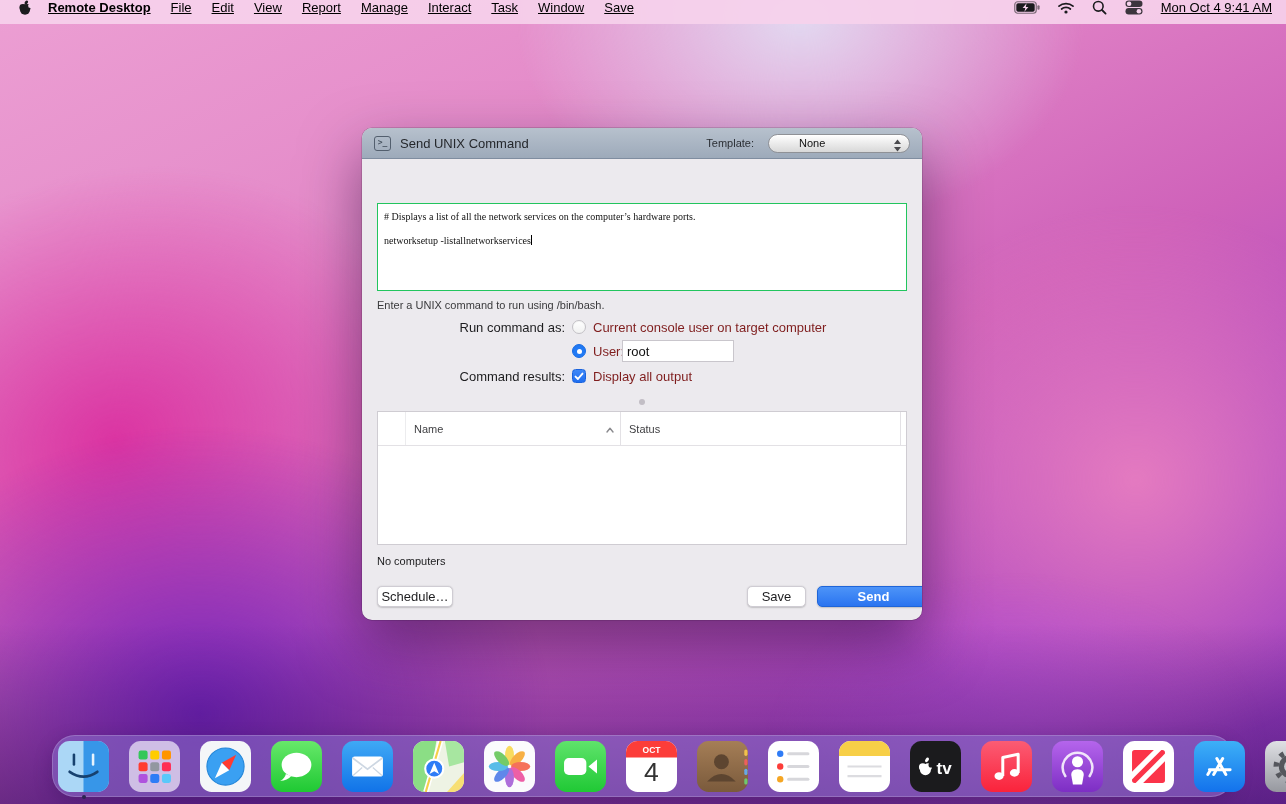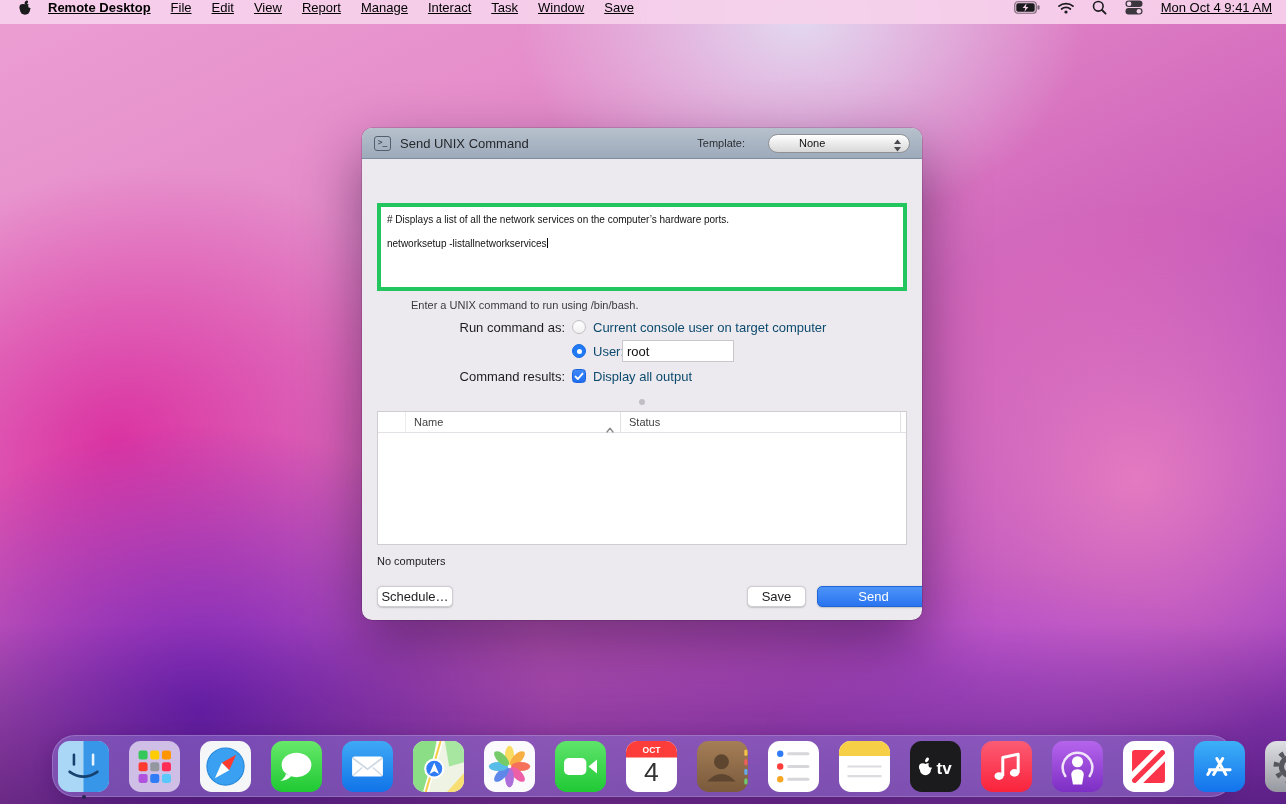--- a/index.html
+++ b/index.html
@@ -48,76 +48,76 @@
   .tl.green { background:#34c84a; border:.5px solid #2aa93c; }
   .win-title { font-size:13px; font-weight:700; color:#3a3a3c; }
 
   .taskbar { height:31px; background:linear-gradient(#b7c1cd,#9daaba);
     border-bottom:1px solid #7f8da0; display:flex; align-items:center; padding:0 12px; }
   .term-icon { width:17px; height:15px; border:1.5px solid #535f6e; border-radius:3px;
     color:#495563; font-family:"DejaVu Sans Mono",monospace; font-size:8px; line-height:12px;
     text-align:center; font-weight:700; }
   .task-title { font-size:13px; color:#25282c; margin-left:9px; }
   .template-wrap { margin-left:auto; display:flex; align-items:center; }
-  .template-label { font-size:11px; color:#2b2f35; margin-right:23px; }
+  .template-label { font-size:11px; color:#2b2f35; margin-right:14px; }
   .popup { width:142px; height:19px; border-radius:10px; border:1px solid #8f9196;
     background:linear-gradient(#ffffff,#ededed 45%,#d8d8d8);
     display:flex; align-items:center; position:relative;
     box-shadow:inset 0 1px 0 rgba(255,255,255,.7); }
   .popup-value { font-size:11px; color:#111; margin-left:30px; }
   .popup-arrows { position:absolute; right:7px; top:3px; }
 
   .cmdbox { position:absolute; left:15px; top:75px; width:530px; height:88px;
-    background:#fff; border:4px solid #22c55e; font-family:Liberation Sans, sans-serif;
+    background:#fff; border:1px solid #22c55e; font-family:Liberation Serif, serif;
     font-size:10px; color:#111; padding:7px 6px; line-height:12px; }
   .cmd-line2 { margin-top:12px; }
   .caret { display:inline-block; width:1px; height:10px; background:#000; vertical-align:-1px; }
 
-  .hint { position:absolute; left:15px; top:171px; font-size:11px; color:#3a3a3c;margin-left:34px; }
+  .hint { position:absolute; left:15px; top:171px; font-size:11px; color:#3a3a3c; }
 
   .form-row { position:absolute; left:0; width:100%; height:18px; display:flex; align-items:center; }
   .row-runas { top:190px; } .row-user { top:214px; } .row-results { top:239px; }
   .form-label { position:absolute; left:0; width:203px; text-align:right; font-size:13px; color:#1d1d1f; }
   .ctl { position:absolute; left:210px; display:flex; align-items:center; }
   .radio { width:14px; height:14px; border-radius:50%; background:linear-gradient(#fff,#f1f1f1);
     border:1px solid #c3c1c6; box-shadow:inset 0 1px 1px rgba(0,0,0,.04); }
   .radio.sel { background:#217af5; border:1px solid #1a6de4; display:flex; align-items:center; justify-content:center; }
   .radio.sel::after { content:""; width:5px; height:5px; border-radius:50%; background:#fff; }
-  .ctl-label { font-size:13px; color:#0c4a6e; margin-left:7px; }
+  .ctl-label { font-size:13px; color:#7f1d1d; margin-left:7px; }
   .user-input { position:absolute; left:260px; top:-2px; width:112px; height:22px;
     border:1px solid #c9c6cc; background:#fff; font-size:13px; color:#111;
     padding:0 4px; font-family:"Liberation Sans",sans-serif; outline:none; }
   .checkbox { width:14px; height:14px; border-radius:3.5px;
     background:linear-gradient(#3f88f7,#1f6ef0); border:.5px solid #1a63dd;
     display:flex; align-items:center; justify-content:center; }
 
   .split-dot { position:absolute; left:277px; top:271px; width:6px; height:6px;
     border-radius:50%; background:#c2bec5; }
 
   .results-table { position:absolute; left:15px; top:283px; width:530px; height:134px;
     background:#fff; border:1px solid #cfccd2; }
-  .thead { height:21px; border-bottom:1px solid #e3e1e5; display:flex; align-items:center; position:relative; }
+  .thead { height:34px; border-bottom:1px solid #e3e1e5; display:flex; align-items:center; position:relative; }
   .col-lead { width:28px; height:100%; border-right:1px solid #ececee; }
   .col-name { width:215px; height:100%; display:flex; align-items:center;
     border-right:1px solid #e3e1e5; padding-left:8px; position:relative; }
   .col-status { flex:1; height:100%; display:flex; align-items:center; padding-left:8px; }
   .col-trail { width:6px; height:100%; border-left:1px solid #e3e1e5; }
   .th-label { font-size:11px; color:#3f3f42; }
   .sort-ind { position:absolute; right:6px; top:7px; }
 
   .no-computers { position:absolute; left:15px; top:427px; font-size:11px; color:#1c1c1e; }
 
   .btn { position:absolute; top:458px; height:21px; border-radius:5px; font-size:13px;
     display:flex; align-items:center; justify-content:center;
     background:#fff; color:#1d1d1f; border:.5px solid #cfccd3;
     box-shadow:0 .5px 1.5px rgba(0,0,0,.18); cursor:default; }
   .btn-schedule { left:15px; width:76px; }
   .btn-save { left:385px; width:59px; }
   .btn-send { left:455px; width:113px; color:#fff; border:.5px solid #1f65d8;
-    background:linear-gradient(#4d94f8,#2a74f0); font-weight:400; }
+    background:linear-gradient(#4d94f8,#2a74f0); font-weight:700; }
 
   
   .dock { position:absolute; left:50%; transform:translateX(-50%); bottom:7px;
     width:1182px; height:62px; border-radius:23px;
     background:rgba(140,112,206,.55);
     box-shadow:inset 0 0 0 1px rgba(255,255,255,.18), 0 6px 18px rgba(40,10,70,.25);
     display:flex; align-items:center; padding:0 6px; gap:20px; z-index:40; }
   .dkslot { width:51px; height:51px; position:relative; display:flex; align-items:center; justify-content:center; }
   .dkslot svg { width:51px; height:51px; display:block; }
   .dock-divider { width:1px; height:50px; background:rgba(255,255,255,.35); margin:0 7px; }

